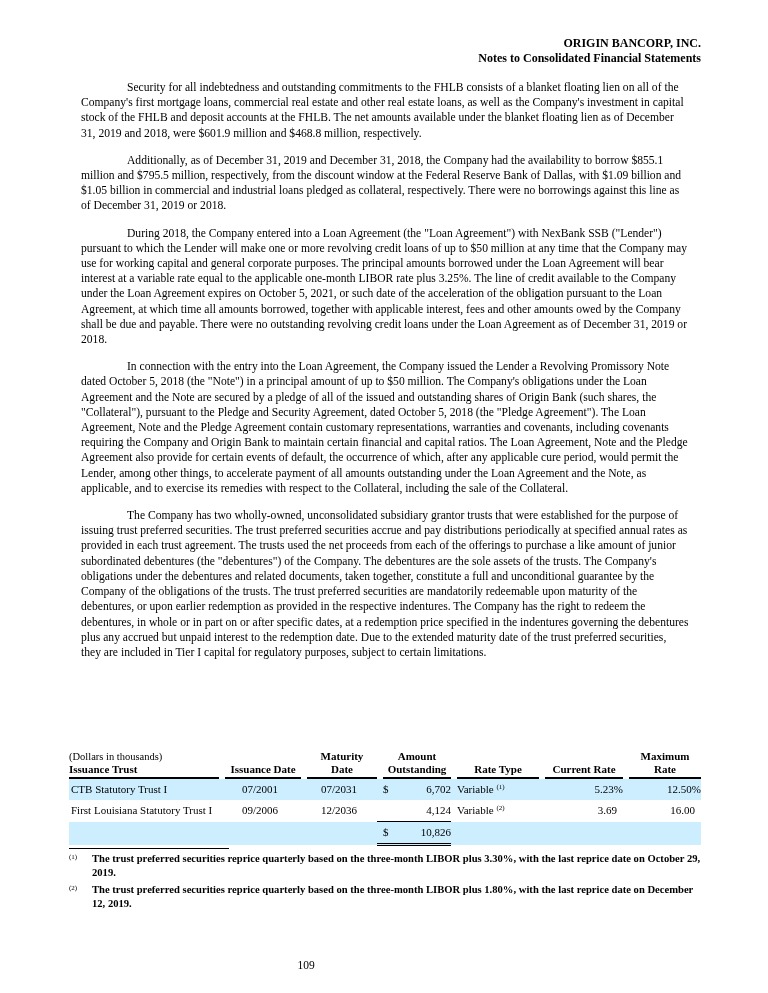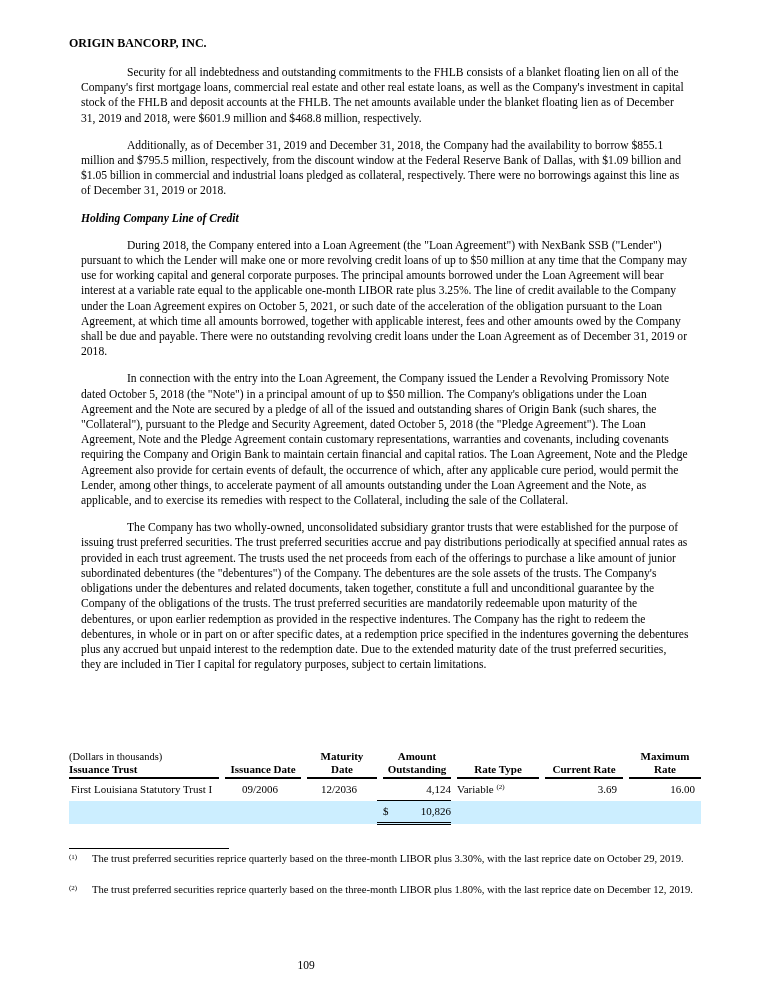--- a/index.html
+++ b/index.html
@@ -2,21 +2,21 @@
 <html><head>
 <meta charset="utf-8">
 <style>
   html, body { margin: 0; padding: 0; background: #ffffff; }
   body {
     width: 768px; height: 993px; position: relative; overflow: hidden;
     font-family: "Liberation Serif", serif; color: #000;
     font-size: 11.6px; line-height: 15.2px;
   }
   .page { position: absolute; left: 69px; top: 0; width: 632px; }
-  .hdr { text-align: left; font-weight: bold; font-size: 12px; line-height: 15px; }
+  .hdr { text-align: right; font-weight: bold; font-size: 12px; line-height: 15px; }
   .hdr1 { margin-top: 36px; }
   p { margin: 12px; text-align: left; }
   .para { text-indent: 46px; margin-top: 12px; }
   .first { margin-top: 14px; }
   .sub { font-weight: bold; font-style: italic; margin-top: 12px; }
   table.deb {
     position: absolute; left: 69px; top: 750px; width: 632px;
     border-collapse: collapse; font-size: 11px; line-height: 13px;
   }
   table.deb th { font-weight: bold; vertical-align: bottom; padding: 0; }
@@ -25,32 +25,32 @@
   tr.shade td { background: #cceeff; }
   .l { text-align: left; }
   .c { text-align: center; }
   .r { text-align: right; }
   .small { font-weight: normal; font-size: 10.5px; display: block; text-align: left; }
   sup { font-size: 7px; vertical-align: 4px; line-height: 0; }
   .dbl { border-top: 1px solid #000; border-bottom: 3px double #000; }
   .fnrule { position: absolute; left: 69px; top: 848px; width: 160px; border-top: 1px solid #000; }
   .fn { position: absolute; left: 69px; width: 632px; font-size: 10.6px; line-height: 14px; }
   .fn .mark { position: absolute; left: 0; top: -2px; font-size: 7px; }
-  .fn .txt { margin-left: 23px; }
+  .fn .txt { margin-left: 23px; font-weight: bold; }
   .pnum { position: absolute; top: 958px; left: 0; width: 612px; text-align: center; font-size: 11.5px; }
 </style>
 </head>
 <body>
 
 <div class="page">
   <div class="hdr hdr1">ORIGIN BANCORP, INC.</div>
+  <div class="hdr">Notes to Consolidated Financial Statements</div>
 
   <p class="para first">Security for all indebtedness and outstanding commitments to the FHLB consists of a blanket floating lien on all of the Company's first mortgage loans, commercial real estate and other real estate loans, as well as the Company's investment in capital stock of the FHLB and deposit accounts at the FHLB. The net amounts available under the blanket floating lien as of December 31, 2019 and 2018, were $601.9 million and $468.8 million, respectively.</p>
   <p class="para">Additionally, as of December 31, 2019 and December 31, 2018, the Company had the availability to borrow $855.1 million and $795.5 million, respectively, from the discount window at the Federal Reserve Bank of Dallas, with $1.09 billion and $1.05 billion in commercial and industrial loans pledged as collateral, respectively. There were no borrowings against this line as of December 31, 2019 or 2018.</p>
-  <p class="sub">Holding Company Line of Credit</p>
   <p class="para">During 2018, the Company entered into a Loan Agreement (the "Loan Agreement") with NexBank SSB ("Lender") pursuant to which the Lender will make one or more revolving credit loans of up to $50 million at any time that the Company may use for working capital and general corporate purposes. The principal amounts borrowed under the Loan Agreement will bear interest at a variable rate equal to the applicable one-month LIBOR rate plus 3.25%. The line of credit available to the Company under the Loan Agreement expires on October 5, 2021, or such date of the acceleration of the obligation pursuant to the Loan Agreement, at which time all amounts borrowed, together with applicable interest, fees and other amounts owed by the Company shall be due and payable. There were no outstanding revolving credit loans under the Loan Agreement as of December 31, 2019 or 2018.</p>
   <p class="para">In connection with the entry into the Loan Agreement, the Company issued the Lender a Revolving Promissory Note dated October 5, 2018 (the "Note") in a principal amount of up to $50 million. The Company's obligations under the Loan Agreement and the Note are secured by a pledge of all of the issued and outstanding shares of Origin Bank (such shares, the "Collateral"), pursuant to the Pledge and Security Agreement, dated October 5, 2018 (the "Pledge Agreement"). The Loan Agreement, Note and the Pledge Agreement contain customary representations, warranties and covenants, including covenants requiring the Company and Origin Bank to maintain certain financial and capital ratios. The Loan Agreement, Note and the Pledge Agreement also provide for certain events of default, the occurrence of which, after any applicable cure period, would permit the Lender, among other things, to accelerate payment of all amounts outstanding under the Loan Agreement and the Note, as applicable, and to exercise its remedies with respect to the Collateral, including the sale of the Collateral.</p>
   <p class="para">The Company has two wholly-owned, unconsolidated subsidiary grantor trusts that were established for the purpose of issuing trust preferred securities. The trust preferred securities accrue and pay distributions periodically at specified annual rates as provided in each trust agreement. The trusts used the net proceeds from each of the offerings to purchase a like amount of junior subordinated debentures (the "debentures") of the Company. The debentures are the sole assets of the trusts. The Company's obligations under the debentures and related documents, taken together, constitute a full and unconditional guarantee by the Company of the obligations of the trusts. The trust preferred securities are mandatorily redeemable upon maturity of the debentures, or upon earlier redemption as provided in the respective indentures. The Company has the right to redeem the debentures, in whole or in part on or after specific dates, at a redemption price specified in the indentures governing the debentures plus any accrued but unpaid interest to the redemption date. Due to the extended maturity date of the trust preferred securities, they are included in Tier I capital for regulatory purposes, subject to certain limitations.</p>
 </div>
 
 <table class="deb">
   <colgroup>
     <col style="width:150px">
       <col style="width:82px">
       <col style="width:76px">
@@ -80,20 +80,30 @@
       </th>
       <th class="c" style="padding-left:6px">
         <span class="u">Current Rate</span>
       </th>
       <th class="c" style="padding-left:6px">
         <span class="u"><span>Maximum</span><br><span>Rate</span></span>
       </th>
     </tr>
   </thead>
   <tbody>
+    <tr class="shade">
+      <td class="l" style="padding-left:2px">CTB Statutory Trust I</td>
+      <td class="c">07/2001</td>
+      <td class="c">07/2031</td>
+      <td class="l" style="padding-left:6px">$</td>
+      <td class="r">6,702</td>
+      <td class="l" style="padding-left:6px"><span>Variable</span> <sup>(1)</sup></td>
+      <td class="r">5.23%</td>
+      <td class="r">12.50%</td>
+    </tr>
     <tr>
       <td class="l" style="padding-left:2px">First Louisiana Statutory Trust I</td>
       <td class="c">09/2006</td>
       <td class="c">12/2036</td>
       <td class="l" style="padding-left:6px"></td>
       <td class="r">4,124</td>
       <td class="l" style="padding-left:6px"><span>Variable</span> <sup>(2)</sup></td>
       <td class="r" style="padding-right:6px">3.69</td>
       <td class="r" style="padding-right:6px">16.00</td>
     </tr>

